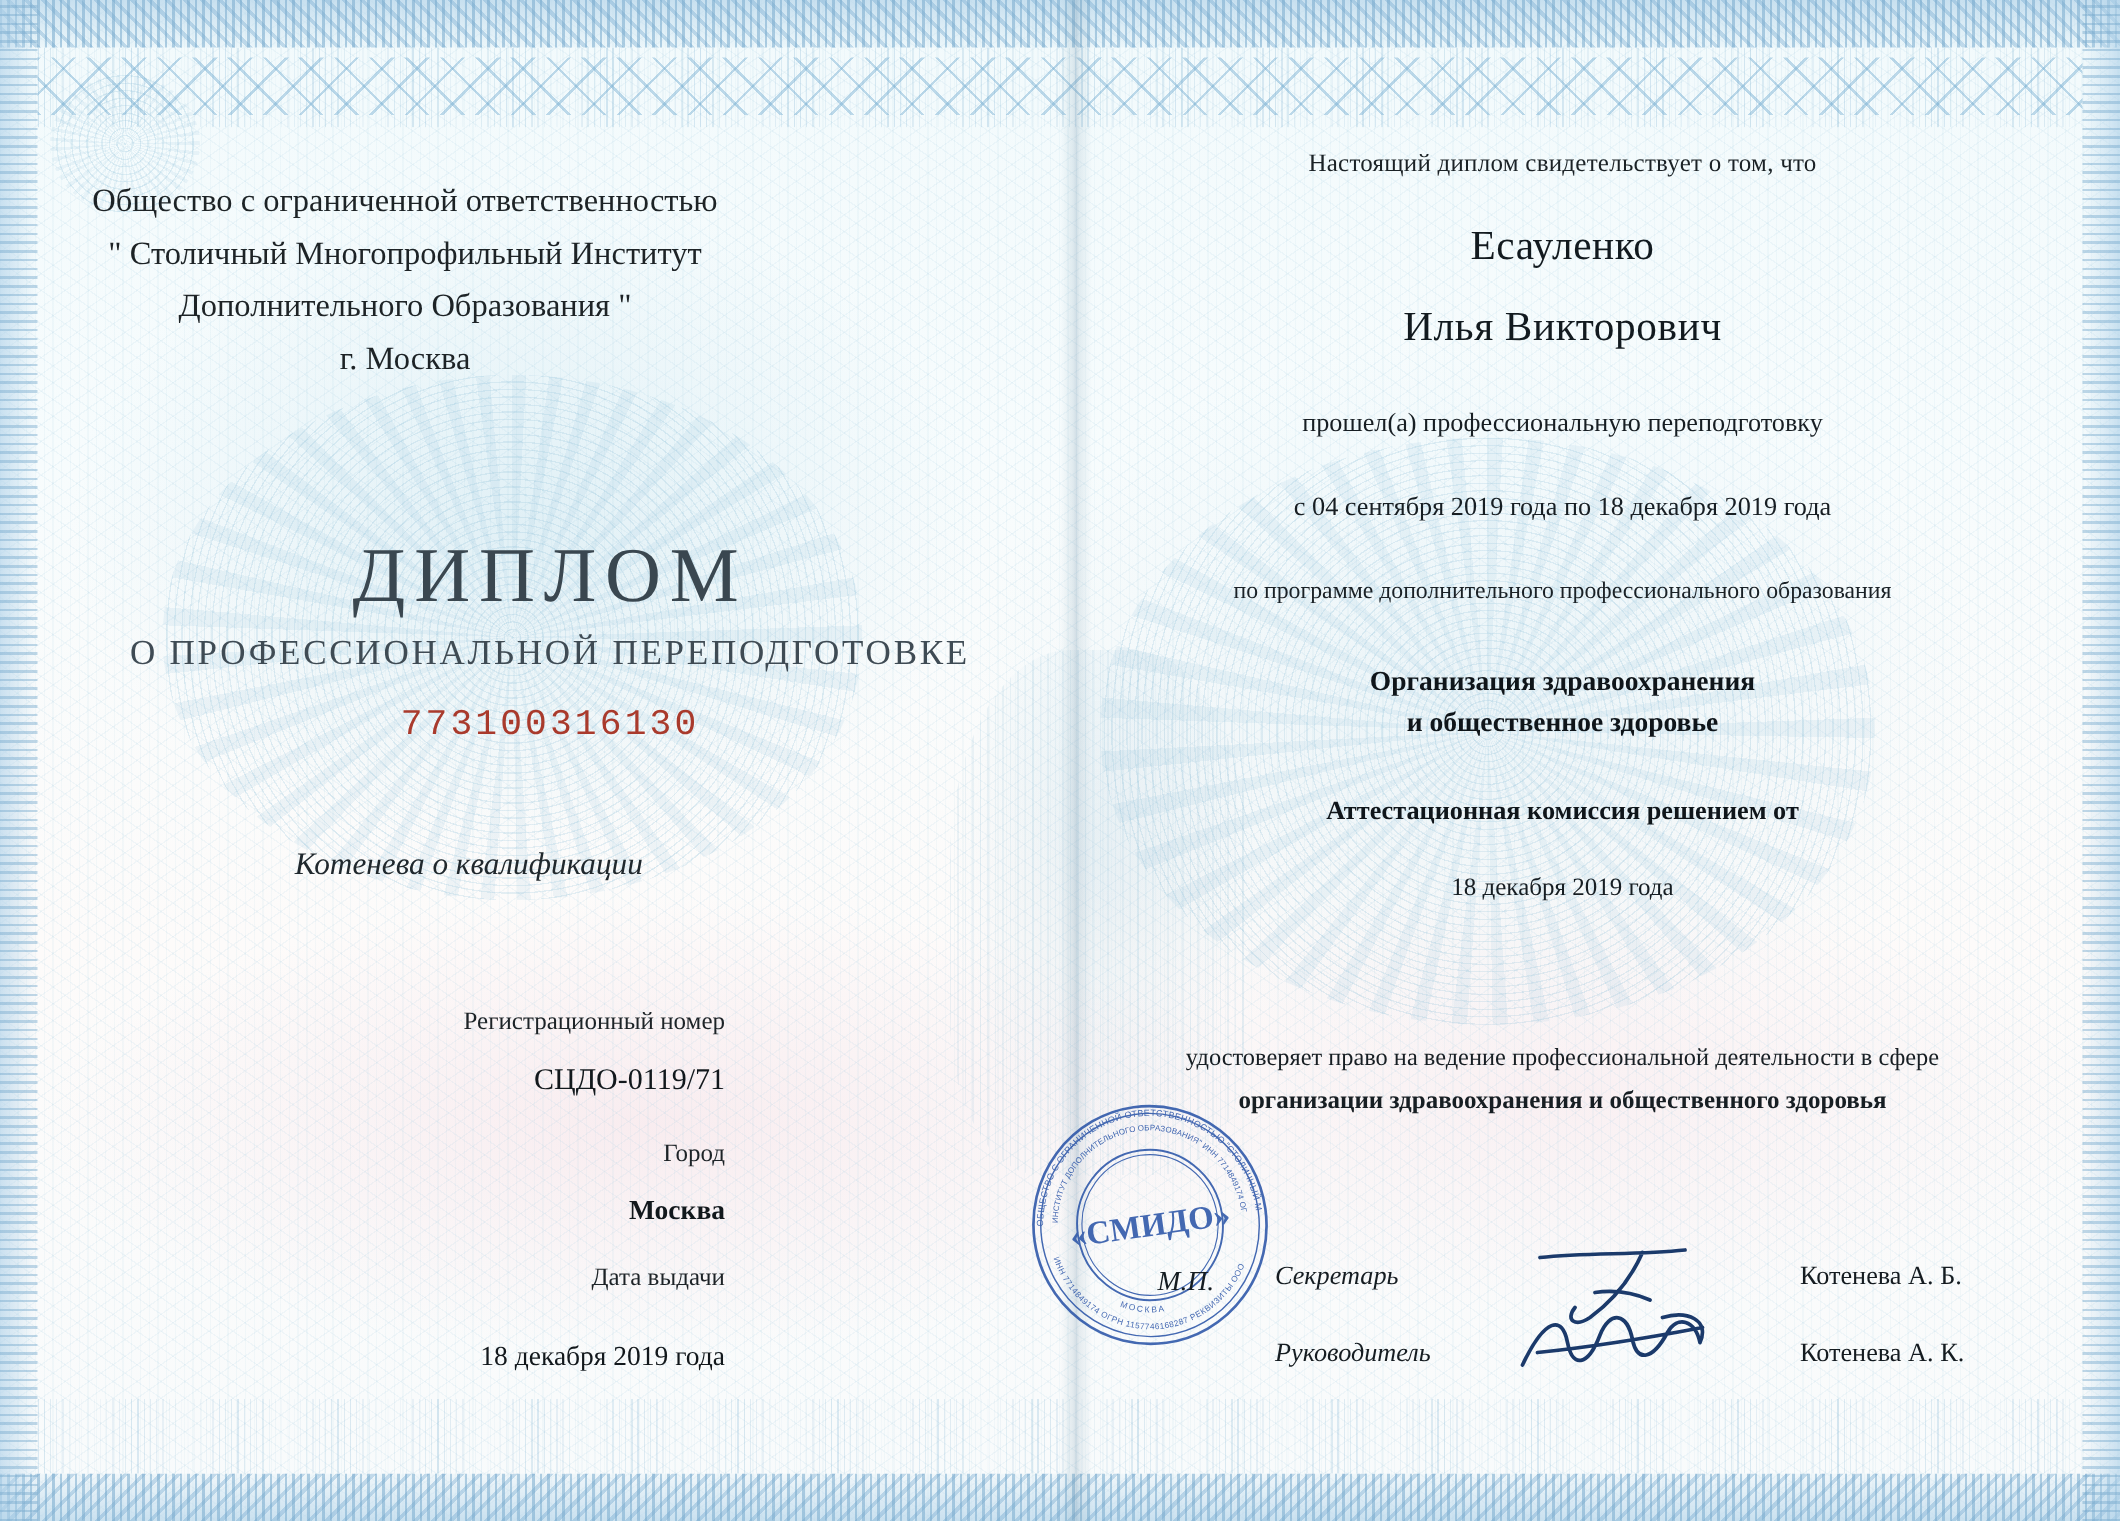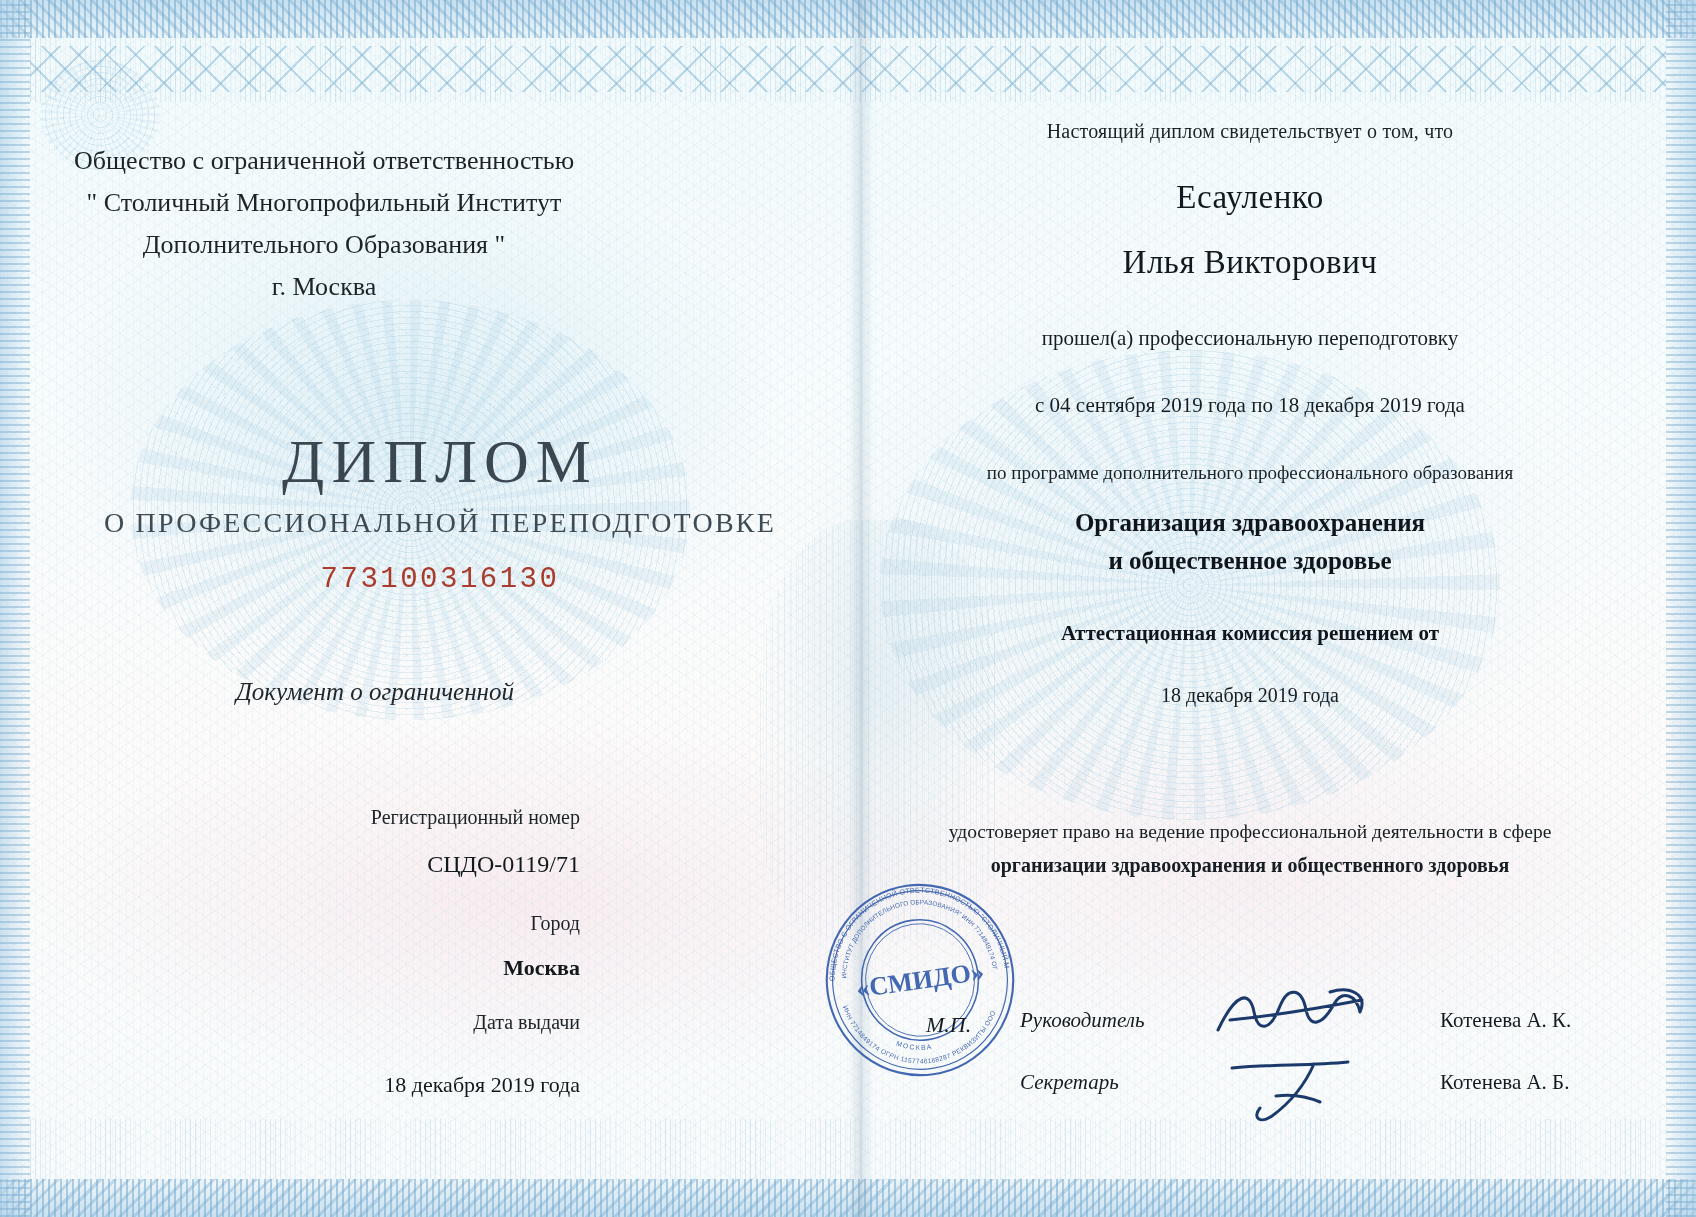--- a/index.html
+++ b/index.html
@@ -160,23 +160,23 @@
     margin-top: 32px;
     line-height: 1.35;
     letter-spacing: 0.5px;
   }
   .name .ln2 { display: block; margin-top: 20px; }
   .passed { font-size: 21px; margin-top: 42px; color: #171e23; }
   .period { font-size: 21px; margin-top: 42px; color: #171e23; }
   .org-short { font-size: 22px; margin-top: 44px; color: #141b20; }
   .program-label { font-size: 19px; margin-top: 44px; color: #1a2126; }
   .program-name {
-    font-size: 25px;
+    font-size: 22px;
     font-weight: bold;
-    margin-top: 20px;
+    margin-top: 44px;
     line-height: 1.5;
     color: #0f151a;
   }
   .commission { font-size: 21px; font-weight: bold; margin-top: 42px; color: #0f151a; }
   .commission-date { font-size: 20px; margin-top: 38px; color: #161d22; }
 
   .rights {
     margin-top: 108px;
     font-size: 19.5px;
     text-align: center;
@@ -244,21 +244,21 @@
         <div>Дополнительного Образования "</div>
         <div>г. Москва</div>
       </div>
 
       <div class="title-block">
         <div class="title-main">ДИПЛОМ</div>
         <div class="title-sub">О ПРОФЕССИОНАЛЬНОЙ ПЕРЕПОДГОТОВКЕ</div>
         <div class="doc-number">773100316130</div>
       </div>
 
-      <div class="qual-line">Документ о ограниченной</div>
+      <div class="qual-line">Котенева о квалификации</div>
 
       <div class="reg-block">
         <div class="reg-label">Регистрационный номер</div>
         <div class="reg-value">СЦДО-0119/71</div>
         <div class="city-label">Город</div>
         <div class="city-value">Москва</div>
         <div class="date-label">Дата выдачи</div>
         <div class="date-value">18 декабря 2019 года</div>
       </div>
     </div>
@@ -320,29 +320,29 @@
           </text>
           <text x="110" y="112" text-anchor="middle" font-size="27" font-weight="bold" font-family="'Liberation Serif', serif">«СМИДО»</text>
         </g>
       </svg>
     </div>
 
     <div class="mp">М.П.</div>
 
     <div class="sign-area">
       <div class="sign-row">
+        <div class="sign-role">Секретарь</div>
+        <svg class="sign-scribble" viewBox="0 0 210 66" style="top:-6px">
+          <path d="M22 12 C 60 8, 100 10, 138 6 M 104 8 C 96 26, 84 44, 62 60 C 50 68, 42 62, 50 52 M 66 40 C 80 38, 96 40, 110 46" fill="none" stroke="currentColor" stroke-width="3" stroke-linecap="round" fill-opacity="0"></path>
+        </svg>
+        <div class="sign-name">Котенева А. Б.</div>
+      </div>
+      <div class="sign-row">
         <div class="sign-role">Руководитель</div>
         <svg class="sign-scribble" viewBox="0 0 210 66">
           <path d="M8 48 C 26 10, 40 8, 44 30 C 48 50, 60 50, 70 24 C 78 4, 92 6, 96 28 C 100 46, 112 44, 124 22 C 132 8, 146 12, 150 30 M 20 38 C 60 34, 110 26, 152 18 M 120 10 C 140 4, 158 12, 150 30" fill="none" stroke="currentColor" stroke-width="3" stroke-linecap="round"></path>
         </svg>
         <div class="sign-name">Котенева А. К.</div>
       </div>
-      <div class="sign-row">
-        <div class="sign-role">Секретарь</div>
-        <svg class="sign-scribble" viewBox="0 0 210 66" style="top:-6px">
-          <path d="M22 12 C 60 8, 100 10, 138 6 M 104 8 C 96 26, 84 44, 62 60 C 50 68, 42 62, 50 52 M 66 40 C 80 38, 96 40, 110 46" fill="none" stroke="currentColor" stroke-width="3" stroke-linecap="round" fill-opacity="0"></path>
-        </svg>
-        <div class="sign-name">Котенева А. Б.</div>
-      </div>
     </div>
 
   </div>
 </div>
 
 </body></html>

